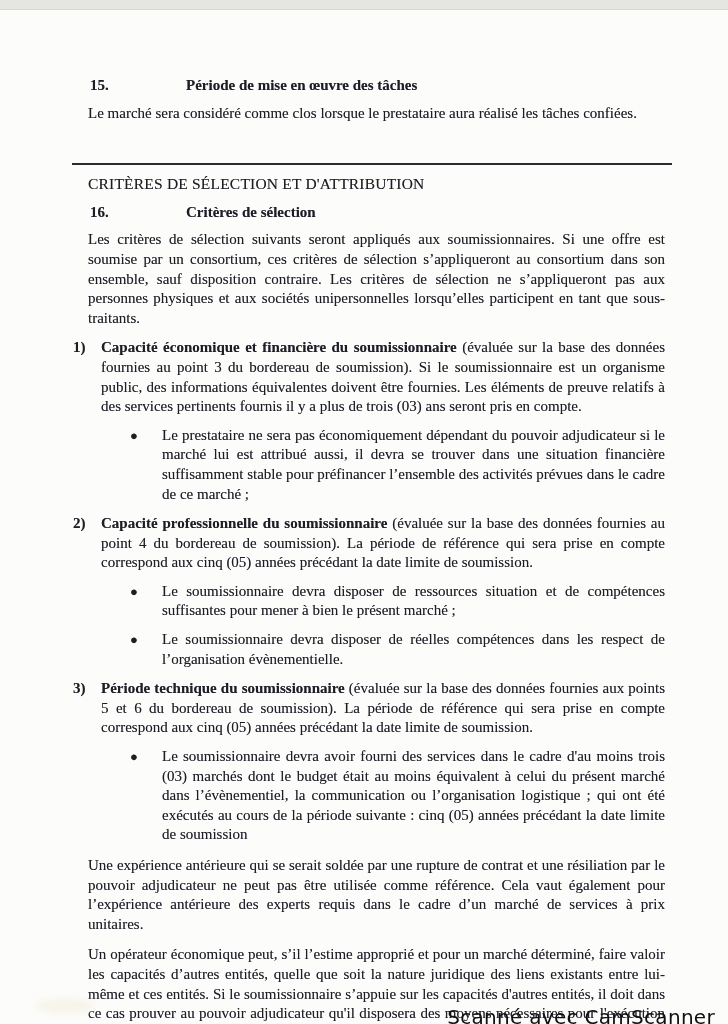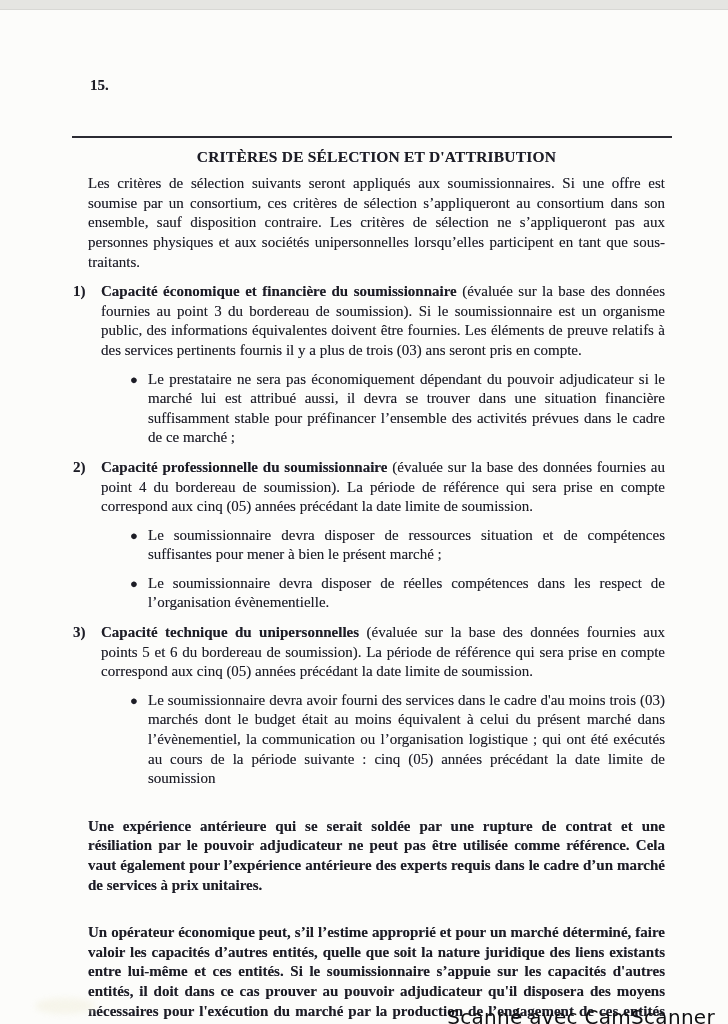--- a/index.html
+++ b/index.html
@@ -40,22 +40,21 @@
     text-align: left;
     gap: 44px;
   }
   .sec-heading .sec-num { width: 52px; flex: none; }
   .divider {
     border: none;
     border-top: 2px solid #2b2b33;
     margin: 40px -7px 9px -16px;
   }
   .main-heading {
-    text-align: center;
-    font-weight: bold;
+    font-weight: normal;
     font-size: 15.5px;
     letter-spacing: 0.2px;
     margin: 0 0 8px 0;
   }
   .crit-item {
     display: flex;
     margin: 10px 0 0 0;
   }
   .crit-num {
     flex: none;
@@ -69,22 +68,22 @@
   }
   .bullet {
     display: flex;
     margin: 9px 0 0 42px;
   }
   .bullet .dot {
     flex: none;
     width: 18px;
     font-size: 13px;
   }
-  .bullet .bullet-text { flex: 1; }
-  .closing { margin-top: 28px; font-weight: bold; }
+  .bullet .bullet-text { flex: 1; margin-left: 14px; }
+  .closing { margin-top: 11px; }
   .watermark {
     position: absolute;
     right: 13px;
     bottom: -5px;
     font-family: "DejaVu Sans", sans-serif;
     font-size: 20px;
     font-weight: 500;
     color: #101012;
     letter-spacing: 0.3px;
     white-space: nowrap;
@@ -104,27 +103,33 @@
 </head>
 <body>
 
 <div class="scan-strip"></div>
 
 <div class="content">
 
 
   <div class="sec-heading">
     <span class="sec-num">15.</span>
+    <span>Période de mise en œuvre des tâches</span>
   </div>
 
+  <p>Le marché sera considéré comme clos lorsque le prestataire aura réalisé les tâches confiées.</p>
 
   <hr class="divider">
 
   <div class="main-heading">CRITÈRES DE SÉLECTION ET D'ATTRIBUTION</div>
 
+  <div class="sec-heading">
+    <span class="sec-num">16.</span>
+    <span>Critères de sélection</span>
+  </div>
 
   <p>Les critères de sélection suivants seront appliqués aux soumissionnaires. Si une offre est soumise par un consortium, ces critères de sélection s’appliqueront au consortium dans son ensemble, sauf disposition contraire. Les critères de sélection ne s’appliqueront pas aux personnes physiques et aux sociétés unipersonnelles lorsqu’elles participent en tant que sous-traitants.</p>
 
   <div class="crit-item">
     <span class="crit-num">1)</span>
     <div class="crit-body"><span class="crit-head">Capacité économique et financière du soumissionnaire</span><span> (évaluée sur la base des données fournies au point 3 du bordereau de soumission). Si le soumissionnaire est un organisme public, des informations équivalentes doivent être fournies. Les éléments de preuve relatifs à des services pertinents fournis il y a plus de trois (03) ans seront pris en compte.</span></div>
   </div>
   <div class="bullet">
     <span class="dot">●</span>
     <span class="bullet-text">Le prestataire ne sera pas économiquement dépendant du pouvoir adjudicateur si le marché lui est attribué aussi, il devra se trouver dans une situation financière suffisamment stable pour préfinancer l’ensemble des activités prévues dans le cadre de ce marché ;</span>
@@ -138,21 +143,21 @@
     <span class="dot">●</span>
     <span class="bullet-text">Le soumissionnaire devra disposer de ressources situation et de compétences suffisantes pour mener à bien le présent marché ;</span>
   </div>
   <div class="bullet">
     <span class="dot">●</span>
     <span class="bullet-text">Le soumissionnaire devra disposer de réelles compétences dans les respect de l’organisation évènementielle.</span>
   </div>
 
   <div class="crit-item">
     <span class="crit-num">3)</span>
-    <div class="crit-body"><span class="crit-head">Capacité technique du unipersonnelles</span><span> (évaluée sur la base des données fournies aux points 5 et 6 du bordereau de soumission). La période de référence qui sera prise en compte correspond aux cinq (05) années précédant la date limite de soumission.</span></div>
+    <div class="crit-body"><span class="crit-head">Période technique du soumissionnaire</span><span> (évaluée sur la base des données fournies aux points 5 et 6 du bordereau de soumission). La période de référence qui sera prise en compte correspond aux cinq (05) années précédant la date limite de soumission.</span></div>
   </div>
   <div class="bullet">
     <span class="dot">●</span>
     <span class="bullet-text">Le soumissionnaire devra avoir fourni des services dans le cadre d'au moins trois (03) marchés dont le budget était au moins équivalent à celui du présent marché dans l’évènementiel, la communication ou l’organisation logistique ; qui ont été exécutés au cours de la période suivante : cinq (05) années précédant la date limite de soumission</span>
   </div>
 
   <p class="closing">Une expérience antérieure qui se serait soldée par une rupture de contrat et une résiliation par le pouvoir adjudicateur ne peut pas être utilisée comme référence. Cela vaut également pour l’expérience antérieure des experts requis dans le cadre d’un marché de services à prix unitaires.</p>
 
   <p class="closing">Un opérateur économique peut, s’il l’estime approprié et pour un marché déterminé, faire valoir les capacités d’autres entités, quelle que soit la nature juridique des liens existants entre lui-même et ces entités. Si le soumissionnaire s’appuie sur les capacités d'autres entités, il doit dans ce cas prouver au pouvoir adjudicateur qu'il disposera des moyens nécessaires pour l'exécution du marché par la production de l’engagement de ces entités de les mettre à sa disposition. Ces entités, par exemple la société mère de l’opérateur économique, sont tenues au respect des mêmes règles d’éligibilité – notamment celle de nationalité – et doivent satisfaire aux critères de sélection pour lesquels l'opérateur économique a fait valoir leurs capacités. En outre les informations relatives à cette/ces entité(s) tierce(s) pour les critères de sélection pertinents devront être reprises dans un document séparé. La preuve de la capacité de cette entité devra également être fournie à la demande du pouvoir adjudicateur.</p>
 

